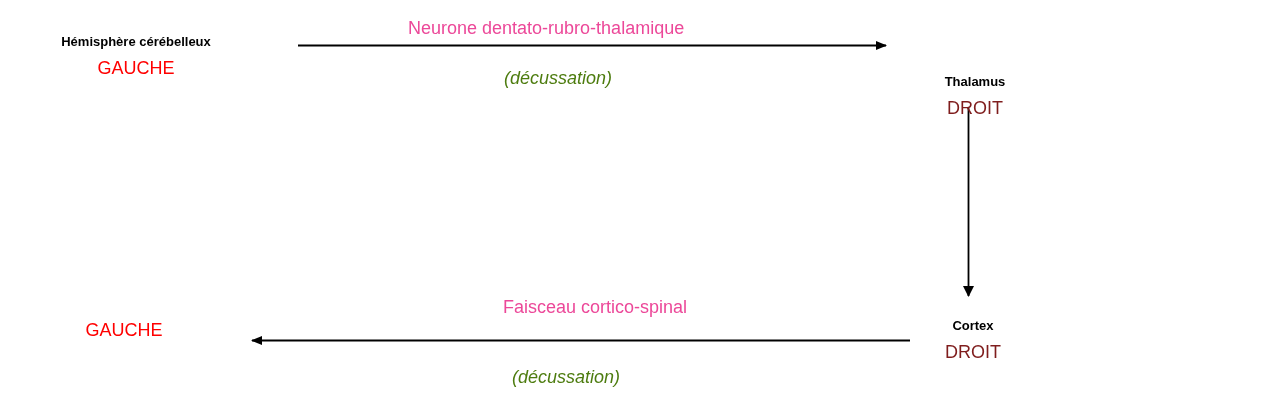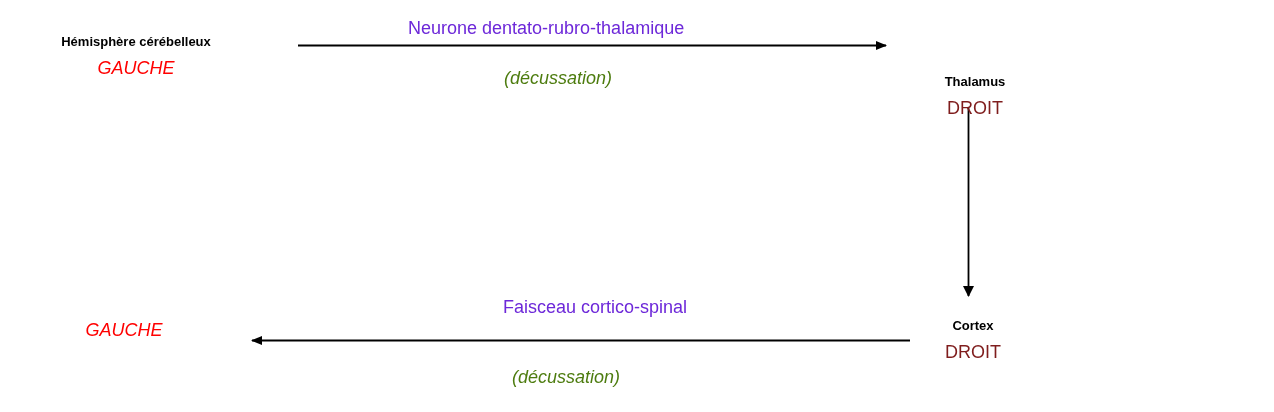--- a/index.html
+++ b/index.html
@@ -28,27 +28,27 @@
     color: #000000;
     line-height: 24px;
     display: block;
   }
   .node-side {
     font-size: 18px;
     line-height: 24px;
     display: block;
     margin-top: 2px;
   }
-  .side-gauche { color: #ff0000; font-style: italic; }
+  .side-gauche { color: #ff0000; }
   .side-droit  { color: #7f1d1d; }
 
   .edge-label {
     position: absolute;
     font-size: 18px;
-    color: #6d28d9;
+    color: #ec4899;
     white-space: nowrap;
   }
   .sub-label {
     position: absolute;
     font-size: 18px;
     font-style: italic;
     color: #4d7c0f;
     white-space: nowrap;
   }
 

